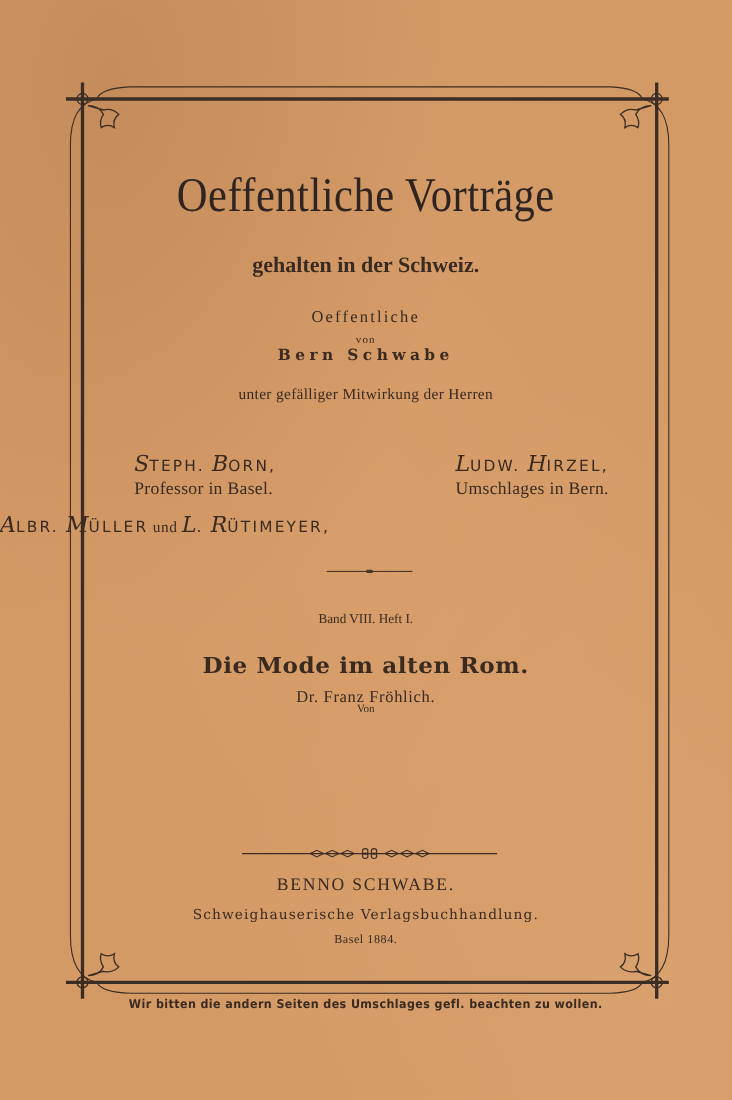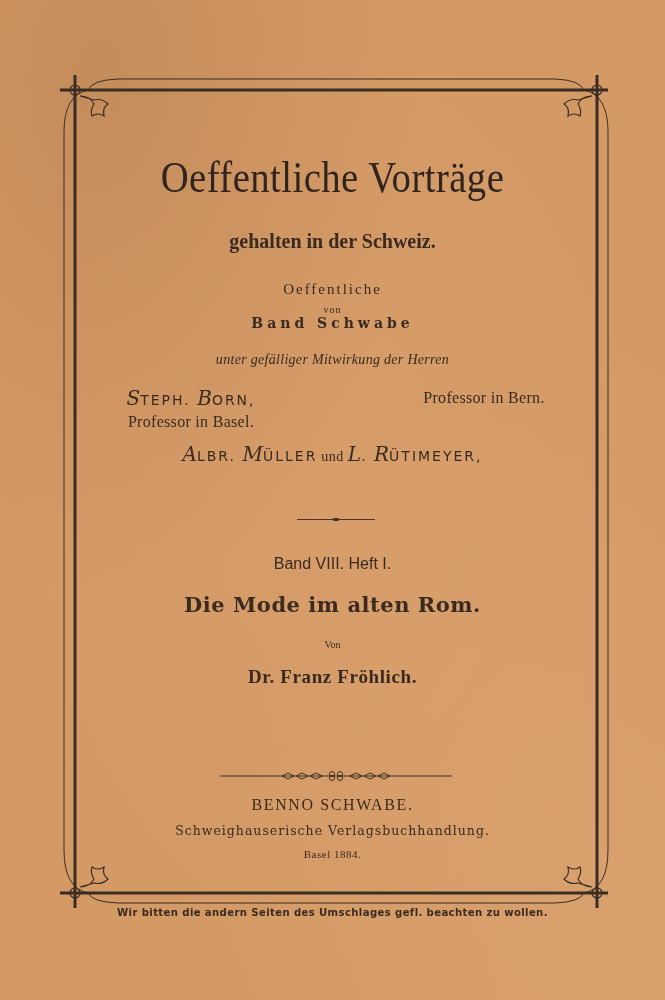--- a/index.html
+++ b/index.html
@@ -15,31 +15,31 @@
     font-family: "DejaVu Serif", serif;
   }
   .page { position: absolute; inset: 0; }
   svg.frame { position: absolute; left: 0; top: 0; }
   .c { position: absolute; left: 0; width: 665px; text-align: center; white-space: nowrap; }
   .title { top: 152px; font-family: "Liberation Serif", serif; font-size: 44px; letter-spacing: 0.5px; color: #2f2420; transform: scaleX(0.88); transform-origin: center; }
   .subtitle { top: 230px; font-family: "Liberation Serif", serif; font-weight: bold; font-size: 20px; color: #3a2a20; text-align: center; }
   .hg { top: 281px; font-family: "Liberation Serif", serif; font-size: 15px; letter-spacing: 2px; }
   .von1 { top: 304px; font-family: "Liberation Serif", serif; font-size: 10px; letter-spacing: 1px; }
   .benno { top: 315px; font-family: "DejaVu Serif", serif; font-weight: bold; font-size: 14px; letter-spacing: 4px; }
-  .unter { top: 352px; font-family: "Liberation Serif", serif; font-size: 14px; letter-spacing: 0.3px; font-style: italic; }
-  .prof { position: absolute; text-align: center; white-space: nowrap; }
+  .unter { top: 352px; font-family: "Liberation Serif", serif; font-size: 14px; letter-spacing: 0.3px; }
+  .prof { position: absolute; white-space: nowrap; margin-top: 23px; }
   .pname { font-family: "DejaVu Sans", sans-serif; font-size: 14px; letter-spacing: 2px; display: block; }
   .pname .big { font-family: "DejaVu Serif", serif; font-style: italic; font-size: 20px; letter-spacing: 0; }
   .paff { font-family: "Liberation Serif", serif; font-size: 16px; display: block; margin-top: 3px; letter-spacing: 0.3px; }
   .rule-small { position: absolute; top: 519px; left: 297px; width: 78px; height: 1px; background: #4a3628; }
   .rule-small::after { content: ""; position: absolute; left: 36px; top: -1px; width: 6px; height: 3px; background: #4a3628; border-radius: 1px; }
-  .band { top: 555px; font-family: Liberation Sans, sans-serif; font-size: 16px; }
+  .band { top: 555px; font-family: Liberation Serif, serif; font-size: 12px; }
   .work { top: 593px; font-family: "DejaVu Serif", serif; font-weight: bold; font-size: 20px; letter-spacing: 0.5px; transform: scaleX(1.05); }
   .von2 { top: 639px; font-family: "Liberation Serif", serif; font-size: 10px; }
-  .author { top: 666px; font-family: "Liberation Serif", serif; font-weight: bold; font-size: 19px; letter-spacing: 0.6px; }
+  .author { top: 626px; font-family: "Liberation Serif", serif; font-weight: normal; font-size: 15px; letter-spacing: 0.6px; }
   .pub { top: 796px; font-family: "Liberation Serif", serif; font-size: 16px; letter-spacing: 1.6px; }
   .verlag { top: 823px; font-family: "DejaVu Serif", serif; font-size: 12.5px; letter-spacing: 1px; }
   .place { top: 848px; font-family: Liberation Serif, serif; font-size: 11px; letter-spacing: 0.5px; }
   .footer { top: 906px; font-family: "DejaVu Sans", sans-serif; font-weight: bold; font-size: 11px; letter-spacing: 0.4px; color: #3a2a20; transform: scaleX(0.92); }
 </style>
 </head>
 <body>
 
 <div class="page">
 
@@ -76,29 +76,30 @@
       <path d="M592 96 q-10 0 -14 8 q4 6 2 12 q-6 -4 -12 0 q2 -8 -4 -12 q6 -6 14 -4 z"></path>
       <path d="M80 887 q10 0 14 -8 q-4 -6 -2 -12 q6 4 12 0 q-2 8 4 12 q-6 6 -14 4 z"></path>
       <path d="M592 887 q-10 0 -14 -8 q4 -6 2 -12 q-6 4 -12 0 q2 8 -4 12 q6 6 14 4 z"></path>
     </g>
   </svg>
 
   <div class="c title">Oeffentliche Vorträge</div>
   <div class="c subtitle">gehalten in der Schweiz.</div>
   <div class="c hg">Oeffentliche</div>
   <div class="c von1">von</div>
-  <div class="c benno">Band Schwabe</div>
+  <div class="c benno">Bern Schwabe</div>
   <div class="c unter">unter gefälliger Mitwirkung der Herren</div>
 
   <div class="prof" style="left:122px; top:386px; width:138px;">
     <span class="pname"><span class="big">S</span><span>TEPH. </span><span class="big">B</span><span>ORN,</span></span>
     <span class="paff">Professor in Basel.</span>
   </div>
   <div class="prof" style="left:414px; top:386px; width:140px;">
-    <span class="paff">Professor in Bern.</span>
+    <span class="pname"><span class="big">L</span><span>UDW. </span><span class="big">H</span><span>IRZEL,</span></span>
+    <span class="paff">Umschlages in Bern.</span>
   </div>
 
   <div class="prof" style="left:0; top:442px; width:665px;">
     <span class="pname"><span class="big">A</span><span>LBR. </span><span class="big">M</span><span>ÜLLER</span><span style="font-family:'Liberation Serif',serif; letter-spacing:0.5px;"> und </span><span class="big">L</span><span>. </span><span class="big">R</span><span>ÜTIMEYER,</span></span>
   </div>
 
   <div class="rule-small"></div>
 
   <div class="c band">Band VIII.  Heft I.</div>
   <div class="c work">Die Mode im alten Rom.</div>

